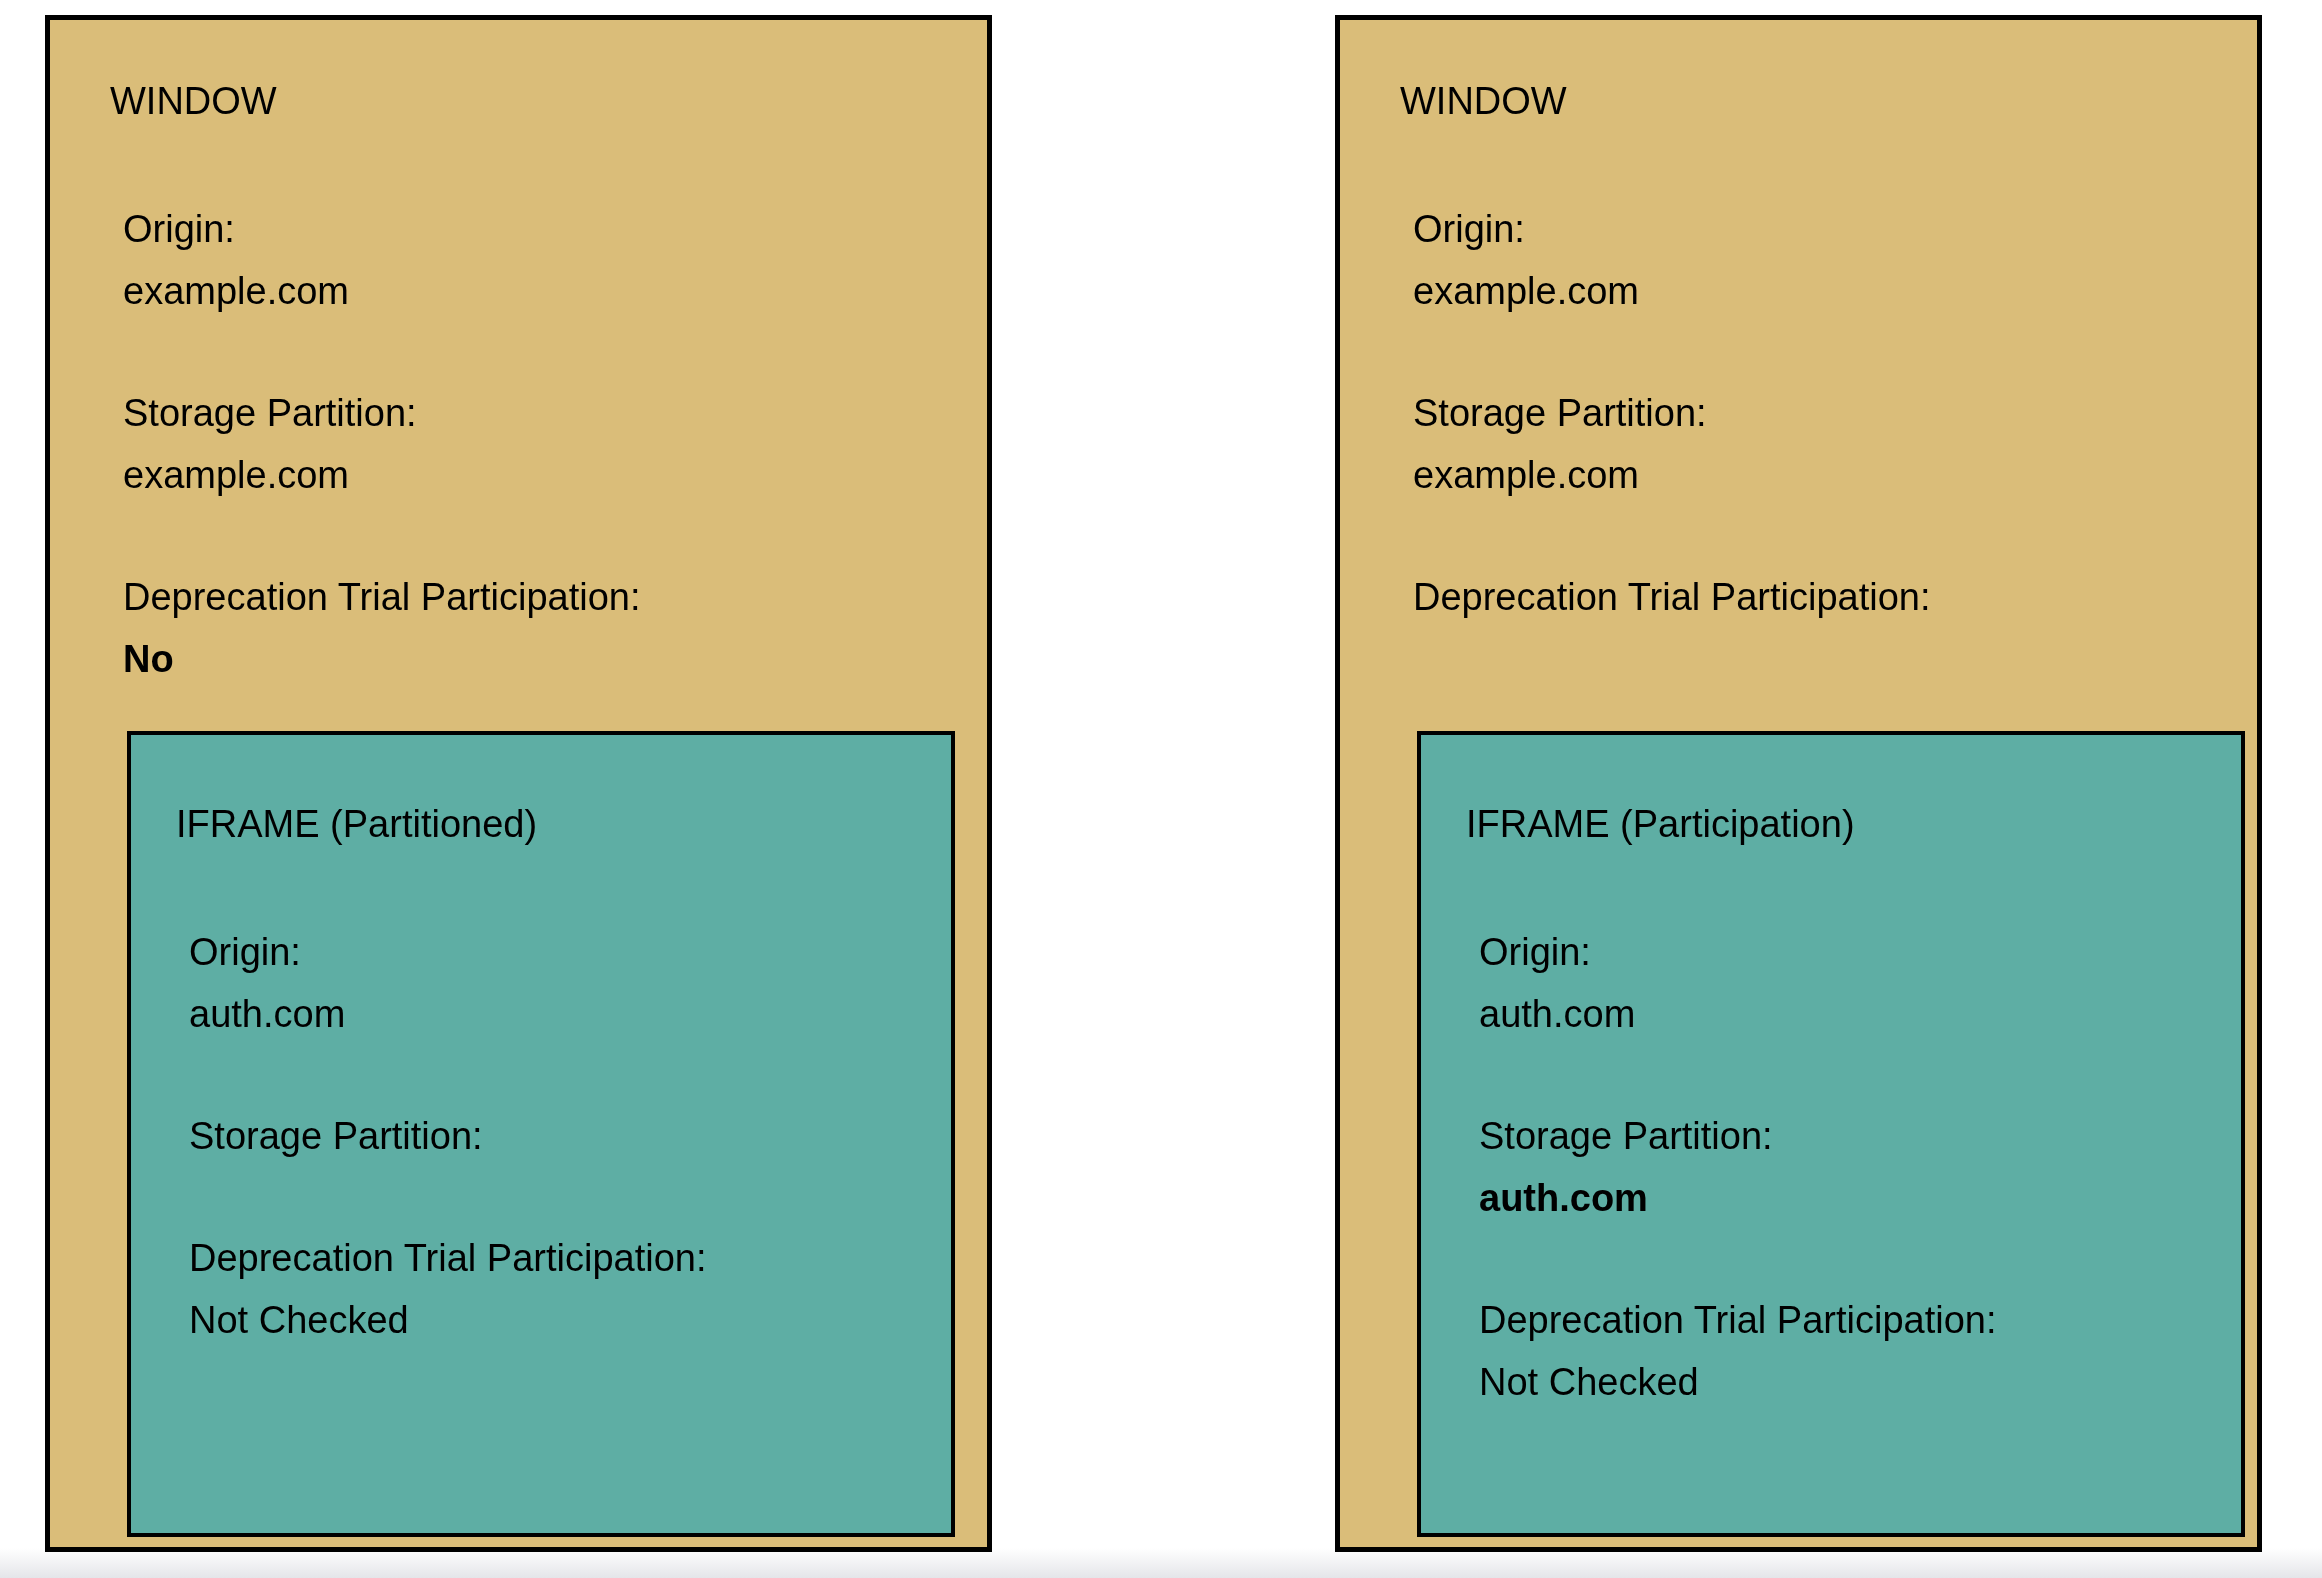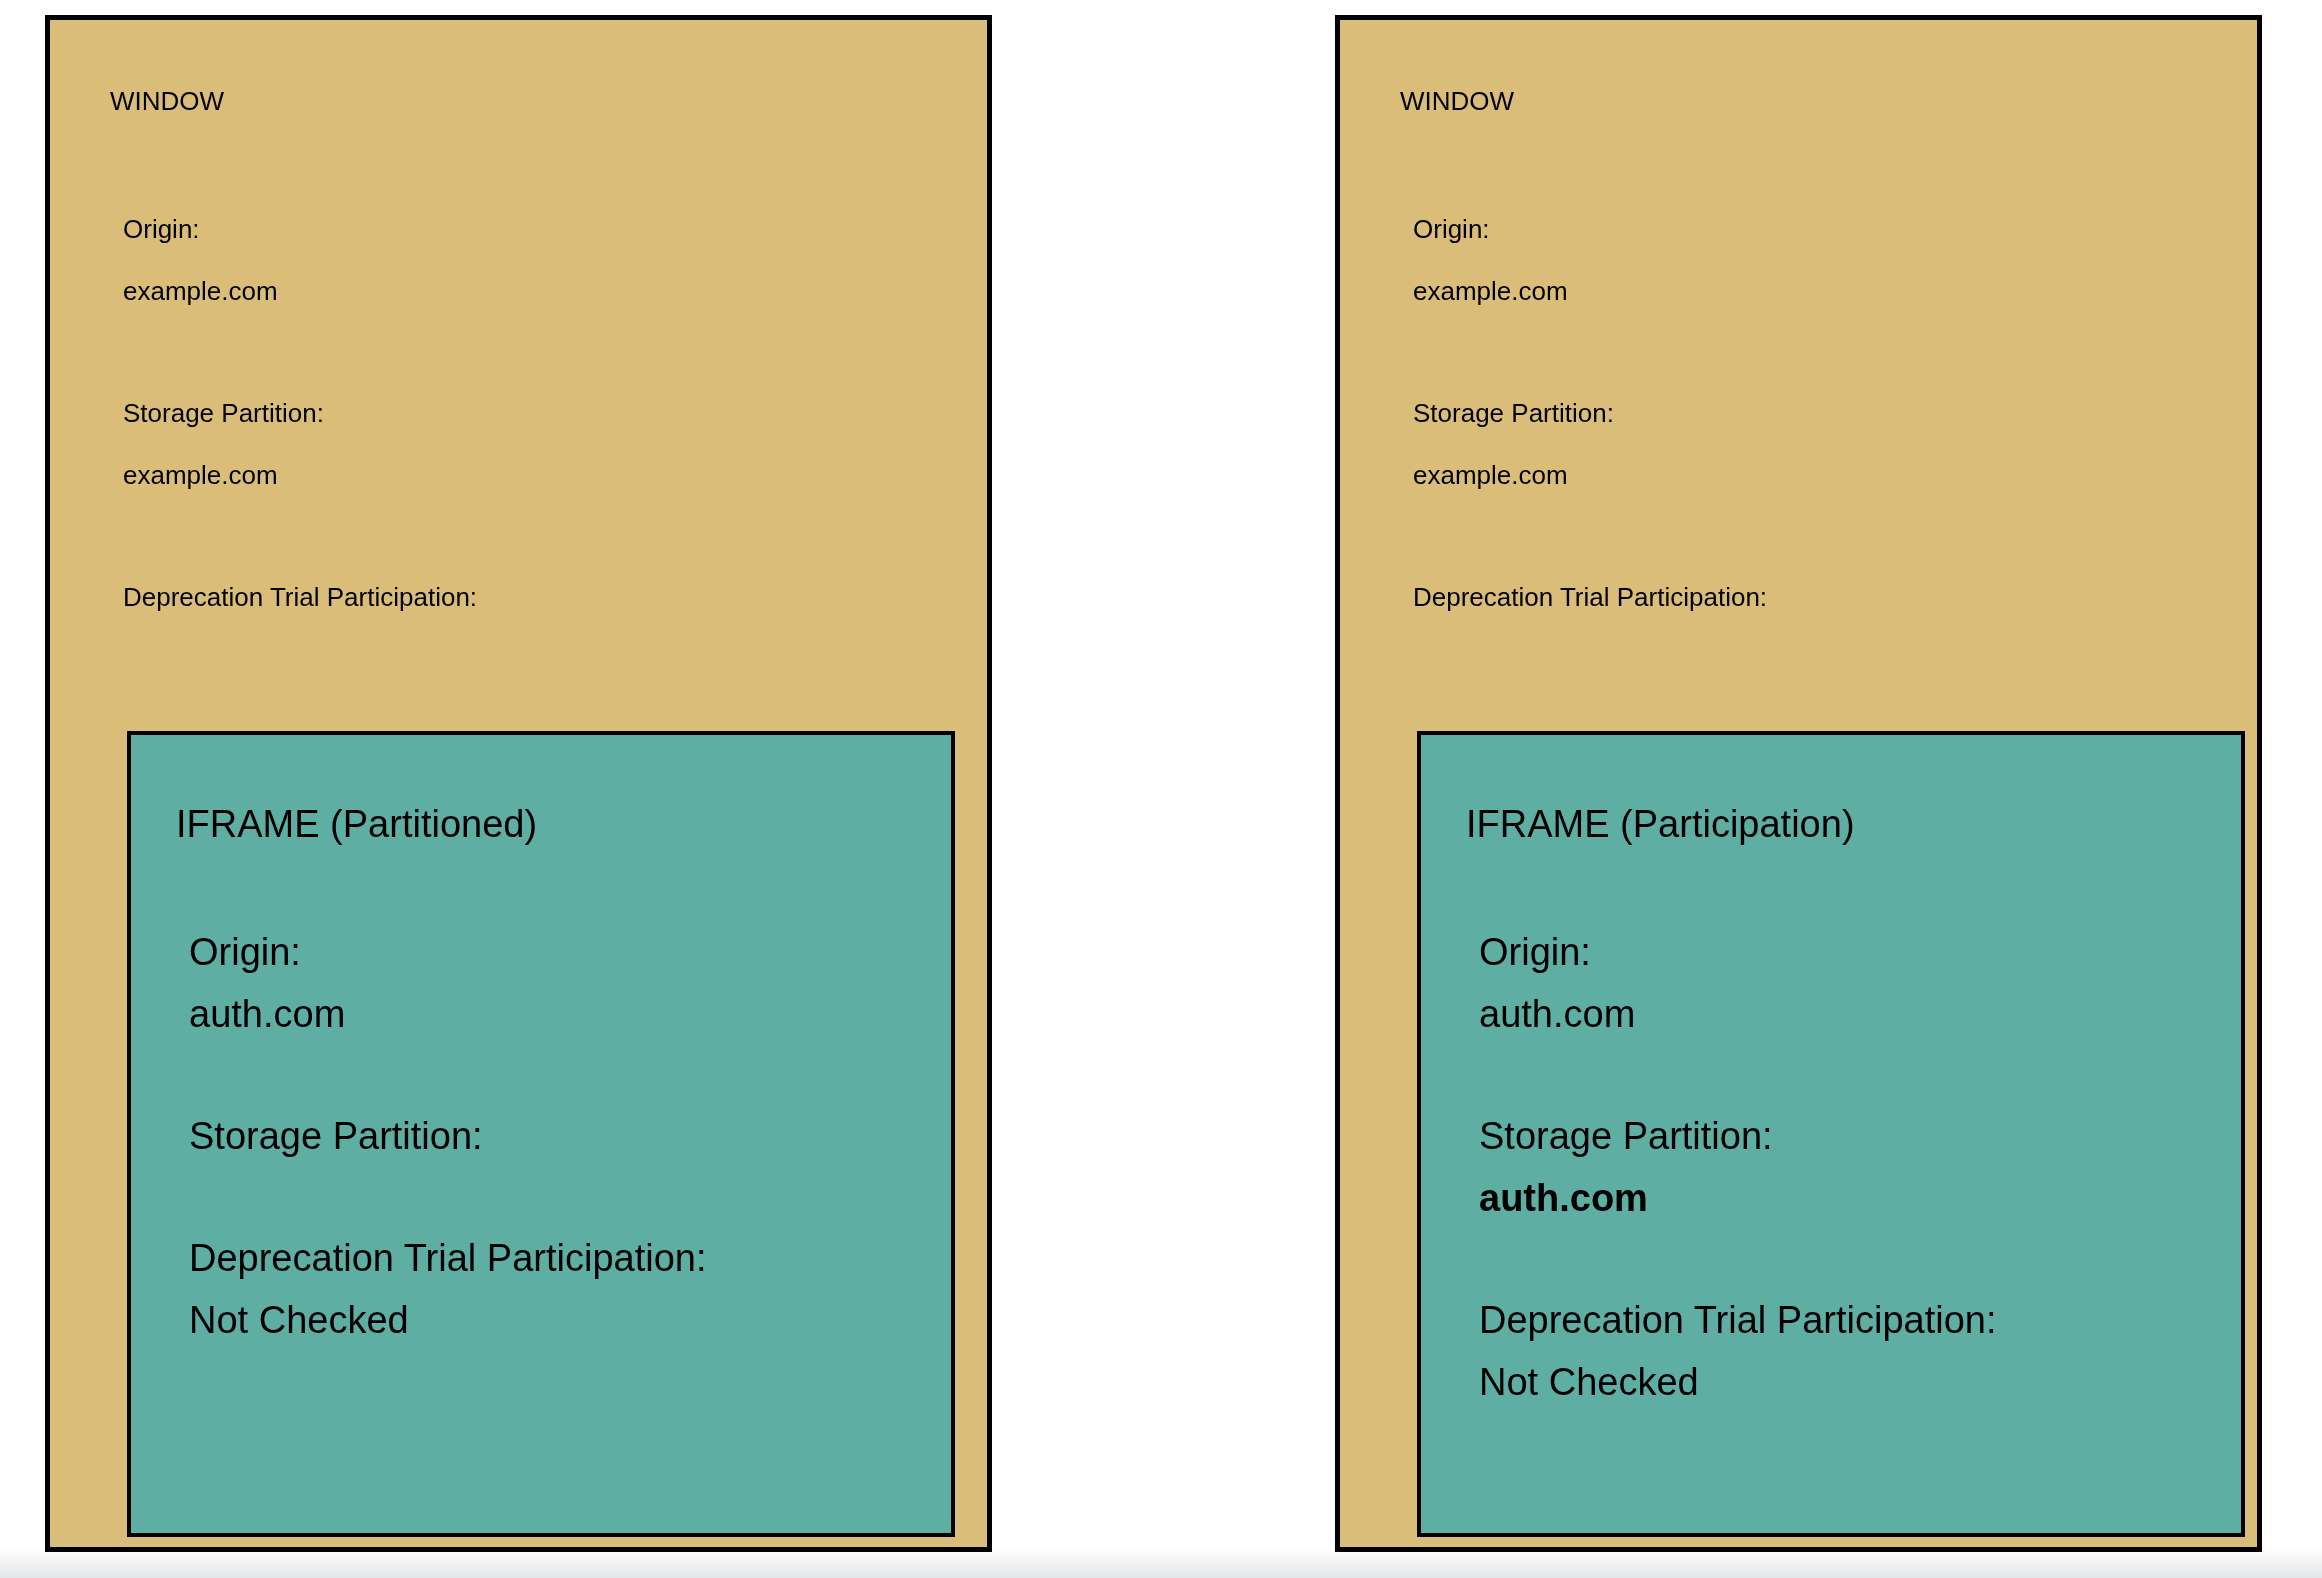--- a/index.html
+++ b/index.html
@@ -30,21 +30,21 @@
     height: 1537px;
     background: #DABD79;
     border: 5px solid #000000;
     box-sizing: border-box;
     z-index: 1;
   }
   .window-box.left  { left: 45px;   width: 947px; }
   .window-box.right { left: 1335px; width: 927px; }
   .window-content {
     padding: 50px 29px 0 60px;
-    font-size: 26px;
+    font-size: 38px;
     line-height: 62px;
   }
   .box-title {
     margin: 0 0 66px 0;
   }
   .field {
     margin: 0 0 60px 13px;
   }
   .field-label, .field-value {
     display: block;
@@ -79,20 +79,21 @@
     <div class="field">
       <span class="field-label">Origin:</span>
       <span class="field-value">example.com</span>
     </div>
     <div class="field">
       <span class="field-label">Storage Partition:</span>
       <span class="field-value">example.com</span>
     </div>
     <div class="field">
       <span class="field-label">Deprecation Trial Participation:</span>
+      <span class="field-value bold">No</span>
     </div>
   </div>
   <div class="iframe-box">
     <div class="iframe-content">
       <div class="box-title">IFRAME (Partitioned)</div>
       <div class="field">
         <span class="field-label">Origin:</span>
         <span class="field-value">auth.com</span>
       </div>
       <div class="field">

